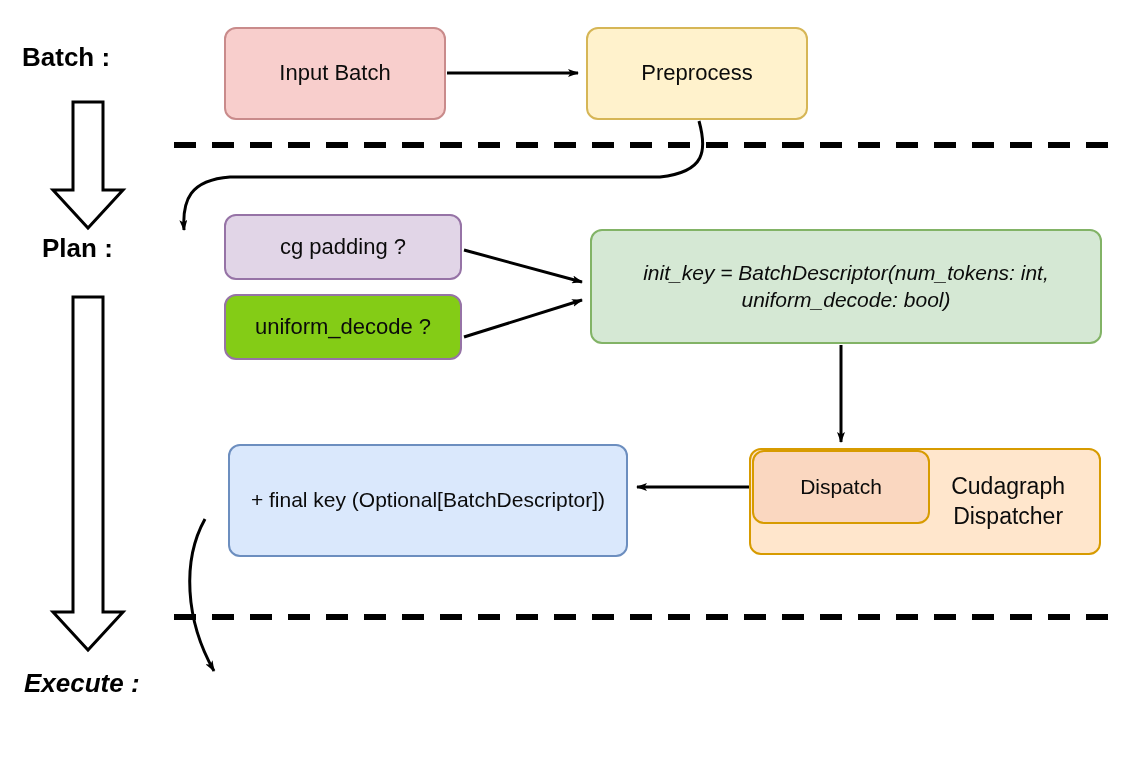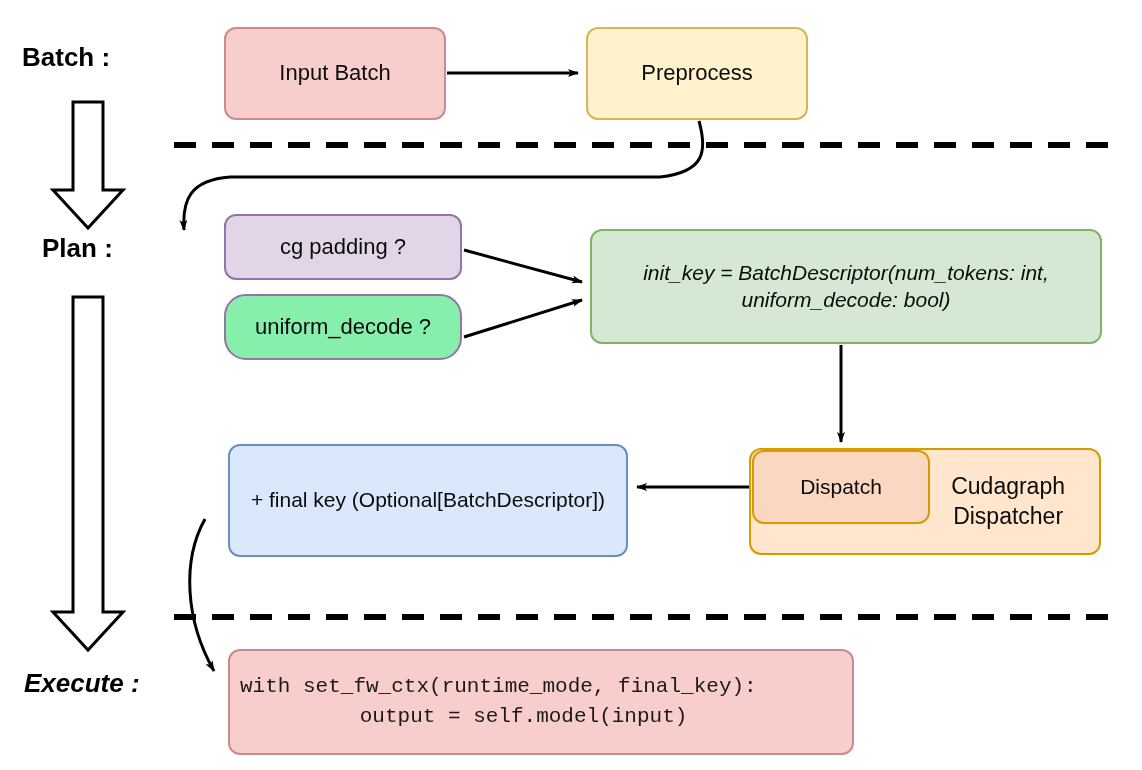--- a/index.html
+++ b/index.html
@@ -54,21 +54,21 @@
   .node-preprocess {
     left: 586px; top: 27px; width: 222px; height: 93px;
     background: #fff2cc; border-color: #d6b656; font-size: 22px;
   }
   .node-cg-padding {
     left: 224px; top: 214px; width: 238px; height: 66px;
     background: #e1d5e7; border-color: #9673a6; font-size: 22px;
   }
   .node-uniform-decode {
     left: 224px; top: 294px; width: 238px; height: 66px;
-    background: #86efac; border-color: #9673a6; font-size: 22px; border-radius: 22px;
+    background: #84cc16; border-color: #9673a6; font-size: 22px;
   }
   .node-init-key {
     left: 590px; top: 229px; width: 512px; height: 115px;
     background: #d5e8d4; border-color: #82b366; font-size: 21px; font-style: italic;
   }
   .node-runtime-mode {
     left: 228px; top: 444px; width: 400px; height: 113px;
     background: #dae8fc; border-color: #6c8ebf; font-size: 21px;
   }
   .node-cudagraph-dispatcher {
@@ -164,18 +164,14 @@
 
   <div class="node node-cudagraph-dispatcher">
     <div>
       <span class="nl">Cudagraph</span>
       <span class="nl">Dispatcher</span>
     </div>
   </div>
 
   <div class="node node-dispatch">Dispatch</div>
 
-  <div class="node node-code">
-    <pre><span>with set_fw_ctx(runtime_mode, final_key):</span>
-<span>    output = self.model(input)</span></pre>
-  </div>
 
 </div>
 
 </body></html>

